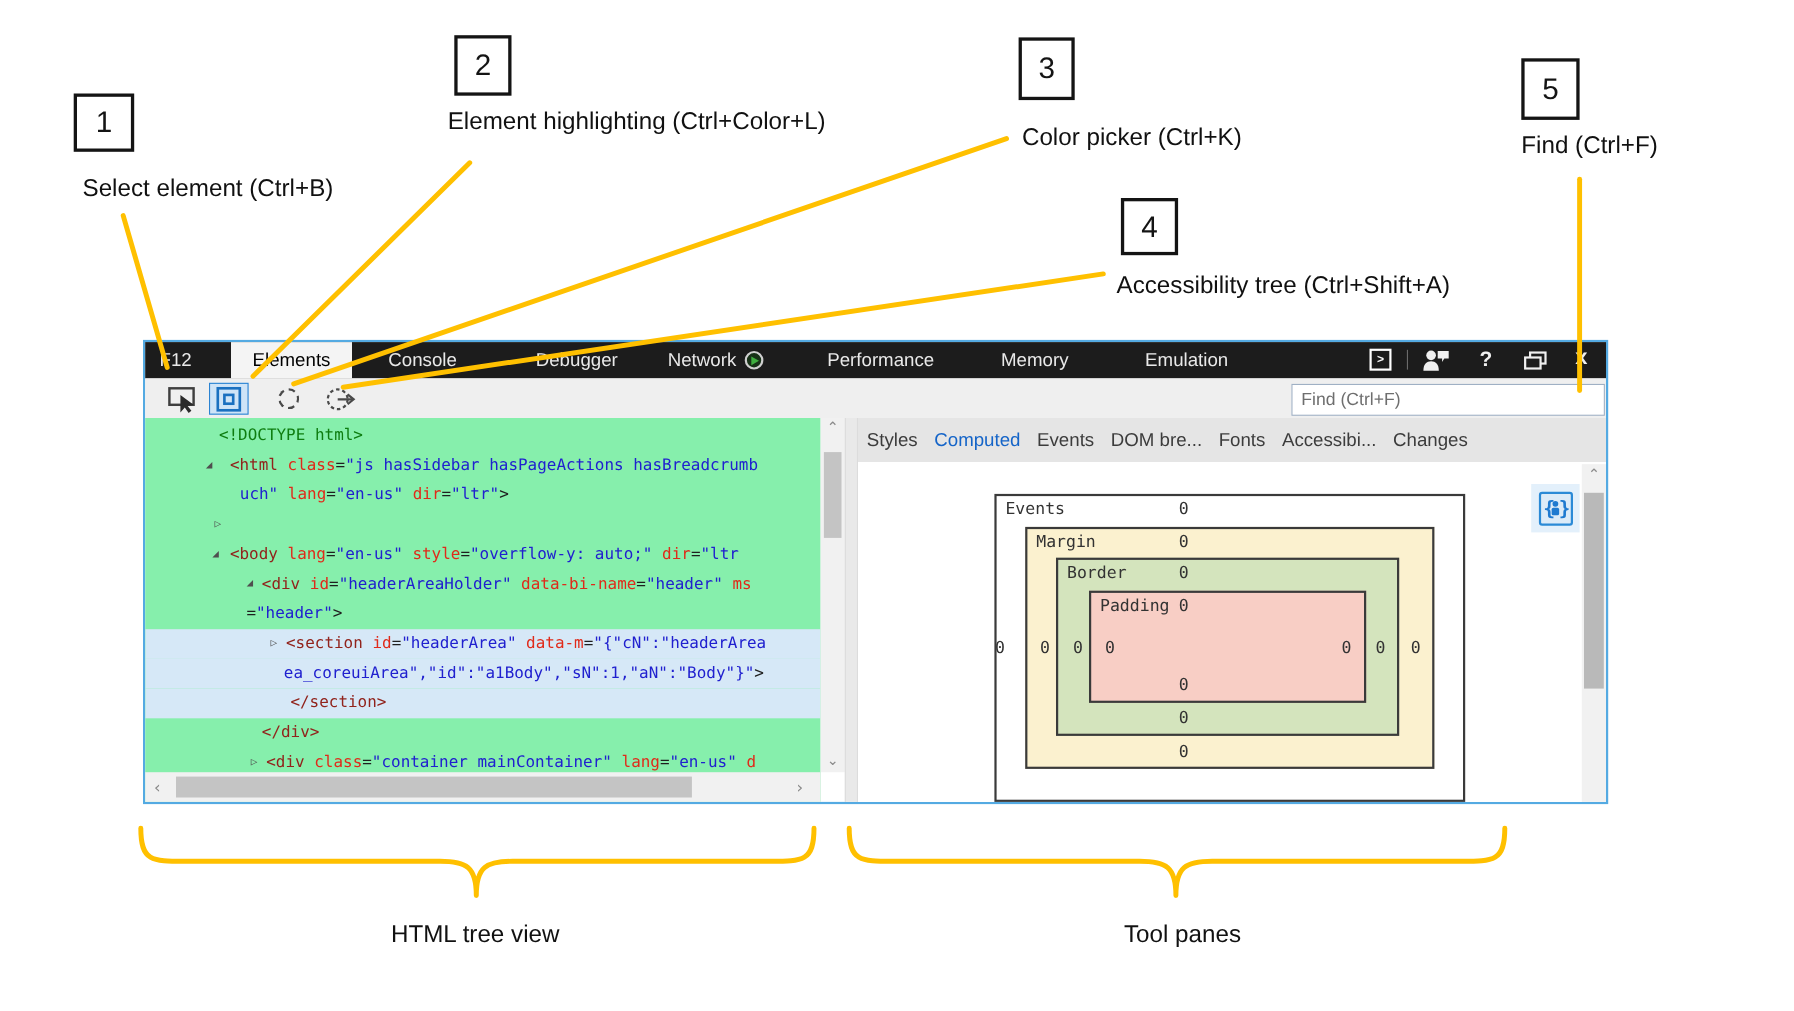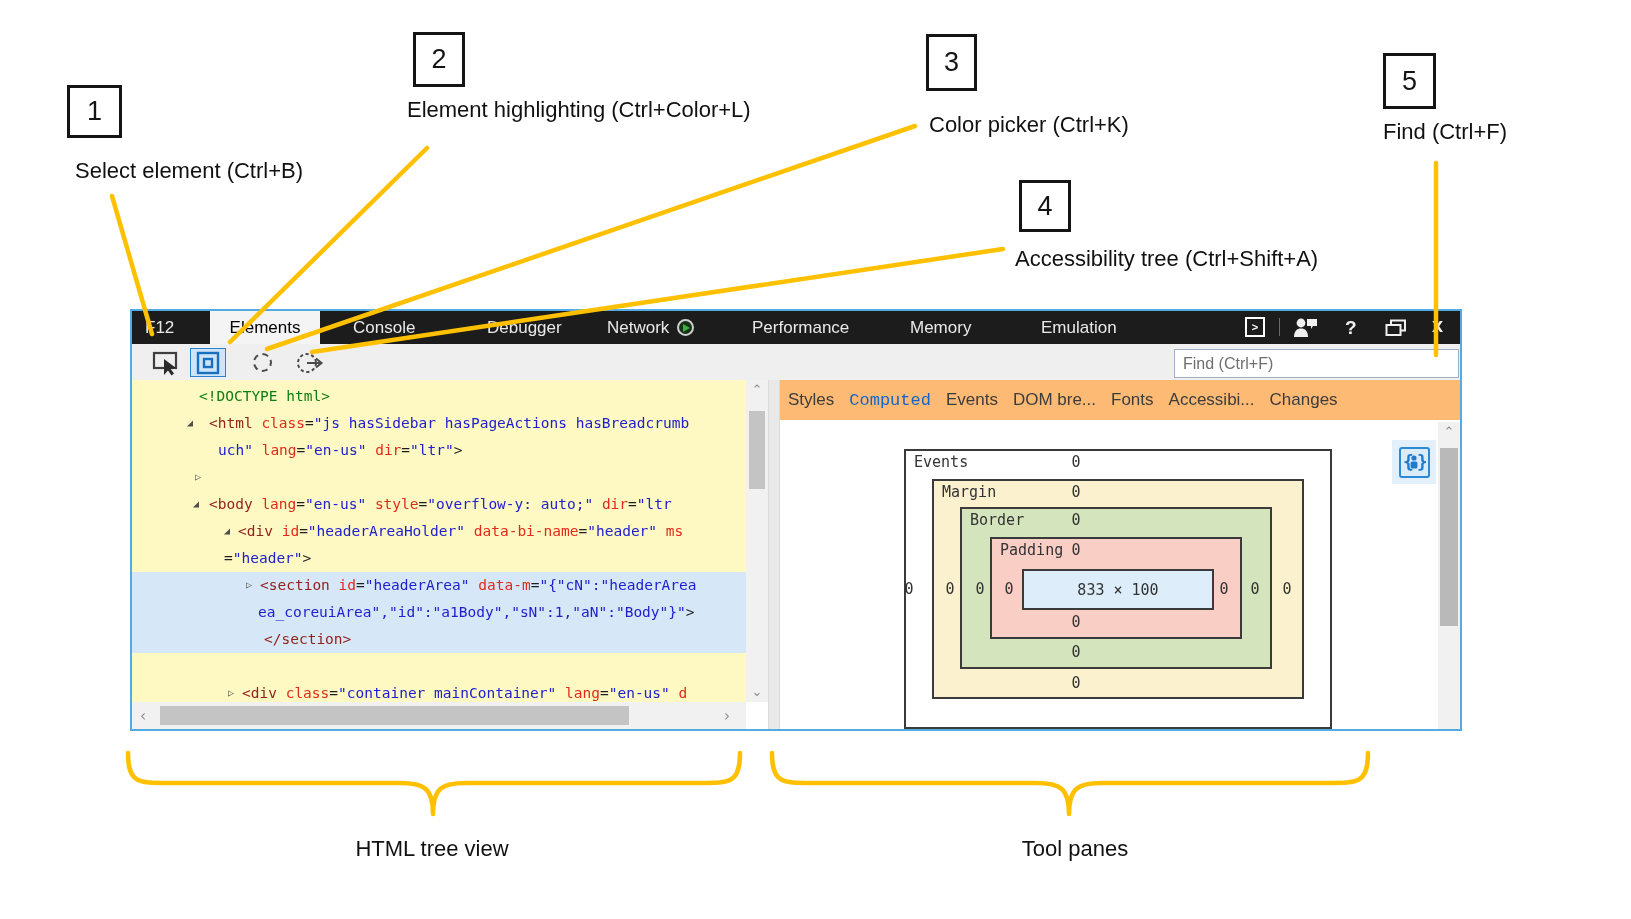--- a/index.html
+++ b/index.html
@@ -38,41 +38,41 @@
           align-items:center; justify-content:center; }
   .tool.selected { background:#cfe4f7; border:1px solid #2a83d2; }
   .dashed-circle { width:19px; height:19px; border:2px dashed #4a4a4a; border-radius:50%; }
   .find-box { position:absolute; left:1042px; top:5px; width:285px; height:29px;
               background:#fff; border:1px solid #9fb0c4; font-size:16px; color:#6e6e6e;
               padding:4px 8px; font-family:"Liberation Sans",sans-serif; }
   .find-box::placeholder { color:#6e6e6e; opacity:1; }
 
   
   #treepane { position:absolute; left:0; top:69px; width:614px; height:349px;
-              background:#fef9c3; overflow:hidden;
+              background:#86efac; overflow:hidden;
               font-family:"DejaVu Sans Mono", monospace; font-size:14.5px; }
   .tline { position:absolute; height:27px; line-height:27px; white-space:nowrap; width:900px; }
   .hl-band { position:absolute; left:0; width:614px; background:#d6e8f7; }
   .arrow { position:absolute; font-size:10px; color:#4f4f4f; }
   .sg-t { color:#91231c; } .sg-a { color:#e02a1a; } .sg-v { color:#2020cf; }
   .sg-p { color:#1e1e1e; } .sg-d { color:#0e7d10; }
 
   
   .sb { position:absolute; background:#f1f1f1; }
   .sb-thumb { position:absolute; background:#c4c4c4; }
   .sb-arrow { position:absolute; color:#8a8a8a; font-size:13px; text-align:center;
               font-family:"DejaVu Sans", sans-serif; }
   #splitter { position:absolute; left:636px; top:69px; width:12px; height:349px;
               background:#e9e9e9; border-left:1px solid #dcdcdc; border-right:1px solid #dcdcdc; }
 
   
   #rightpane { position:absolute; left:648px; top:69px; width:680px; height:349px; background:#fff; }
-  #rtabs { position:absolute; left:0; top:0; width:680px; height:40px; background:#fdba74;
+  #rtabs { position:absolute; left:0; top:0; width:680px; height:40px; background:#e5e5e5;
            display:flex; align-items:center; padding-left:8px; gap:15px; font-size:17px; color:#3c3c3c; }
-  .rtab.active { color:#1464c8;font-family:Liberation Mono, monospace; }
+  .rtab.active { color:#1464c8; }
   .rtab { white-space:nowrap; }
 
   
   .bm { position:absolute; border:2px solid #3a3a3a; }
   .bm-label { position:absolute; font-family:"DejaVu Sans Mono", monospace; font-size:15px; color:#333; }
   .bm-val { position:absolute; width:44px; text-align:center;
             font-family:"DejaVu Sans Mono", monospace; font-size:15px; color:#333; }
   .a11y-btn { position:absolute; left:1260px; top:129px; width:44px; height:44px;
               background:#e3f0fb; display:flex; align-items:center; justify-content:center; }
   .a11y-inner { width:31px; height:31px; border:2px solid #2b8ad6; border-radius:3px;
@@ -204,20 +204,21 @@
       <span class="arrow" style="left: 92px; top: 145px;">◢</span>
       <div class="tline" style="left: 106px; top: 138px;"><span class="sg-t">&lt;div</span><span class="sg-p"> </span><span class="sg-a">id</span><span class="sg-p">=</span><span class="sg-v">"headerAreaHolder"</span><span class="sg-p"> </span><span class="sg-a">data-bi-name</span><span class="sg-p">=</span><span class="sg-v">"header"</span><span class="sg-p"> </span><span class="sg-a">ms</span></div>
       <div class="tline" style="left: 92px; top: 165px;"><span class="sg-p">=</span><span class="sg-v">"header"</span><span class="sg-p">&gt;</span></div>
       <div class="hl-band" style="top: 192px; height: 27px;"></div>
       <span class="arrow" style="left: 114px; top: 199px;">▷</span>
       <div class="tline" style="left: 128px; top: 192px;"><span class="sg-t">&lt;section</span><span class="sg-p"> </span><span class="sg-a">id</span><span class="sg-p">=</span><span class="sg-v">"headerArea"</span><span class="sg-p"> </span><span class="sg-a">data-m</span><span class="sg-p">=</span><span class="sg-v">"{"cN":"headerArea</span></div>
       <div class="hl-band" style="top: 219px; height: 27px;"></div>
       <div class="tline" style="left: 126px; top: 219px;"><span class="sg-v">ea_coreuiArea","id":"a1Body","sN":1,"aN":"Body"}"</span><span class="sg-p">&gt;</span></div>
       <div class="hl-band" style="top: 246px; height: 27px;"></div>
       <div class="tline" style="left: 132px; top: 246px;"><span class="sg-t">&lt;/section&gt;</span></div>
+      <div class="tline" style="left: 106px; top: 273px;"><span class="sg-t">&lt;/div&gt;</span></div>
       <span class="arrow" style="left: 96px; top: 307px;">▷</span>
       <div class="tline" style="left: 110px; top: 300px;"><span class="sg-t">&lt;div</span><span class="sg-p"> </span><span class="sg-a">class</span><span class="sg-p">=</span><span class="sg-v">"container mainContainer"</span><span class="sg-p"> </span><span class="sg-a">lang</span><span class="sg-p">=</span><span class="sg-v">"en-us"</span><span class="sg-p"> </span><span class="sg-a">d</span></div>
     </div>
 
   <div class="sb" style="left:614px; top:69px; width:22px; height:322px;">
     <div class="sb-arrow" style="left:0; top:2px; width:22px;">⌃</div>
     <div class="sb-thumb" style="left:3px; top:31px; width:16px; height:78px;"></div>
     <div class="sb-arrow" style="left:0; top:304px; width:22px;">⌄</div>
   </div>
 
@@ -238,23 +239,20 @@
         <div class="rtab">Fonts</div>
         <div class="rtab">Accessibi...</div>
         <div class="rtab">Changes</div>
       </div>
   </div>
 
   <div class="bm" style="left:772px; top:138px; width:428px; height:280px; background:#fff; border-width:2px;"></div>
   <div class="bm" style="left:800px; top:168px; width:372px; height:220px; background:#fbf1cf;"></div>
   <div class="bm" style="left:828px; top:196px; width:312px; height:162px; background:#d4e4bd;"></div>
   <div class="bm" style="left:858px; top:226px; width:252px; height:102px; background:#f8cec5;"></div>
-  <div class="bm" style="left:890px; top:258px; width:192px; height:41px; background:#ddeefa; display:flex; align-items:center; justify-content:center;">
-    <span class="bm-label" style="position:static;">833 × 100</span>
-  </div>
 
   <div class="bm-label" style="left:782px; top:142px;">Events</div>
   <div class="bm-label" style="left:810px; top:172px;">Margin</div>
   <div class="bm-label" style="left:838px; top:200px;">Border</div>
   <div class="bm-label" style="left:868px; top:230px;">Padding</div>
 
   <div class="bm-val" style="left:922px; top:142px;">0</div>
   <div class="bm-val" style="left:922px; top:172px;">0</div>
   <div class="bm-val" style="left:922px; top:200px;">0</div>
   <div class="bm-val" style="left:922px; top:230px;">0</div>

